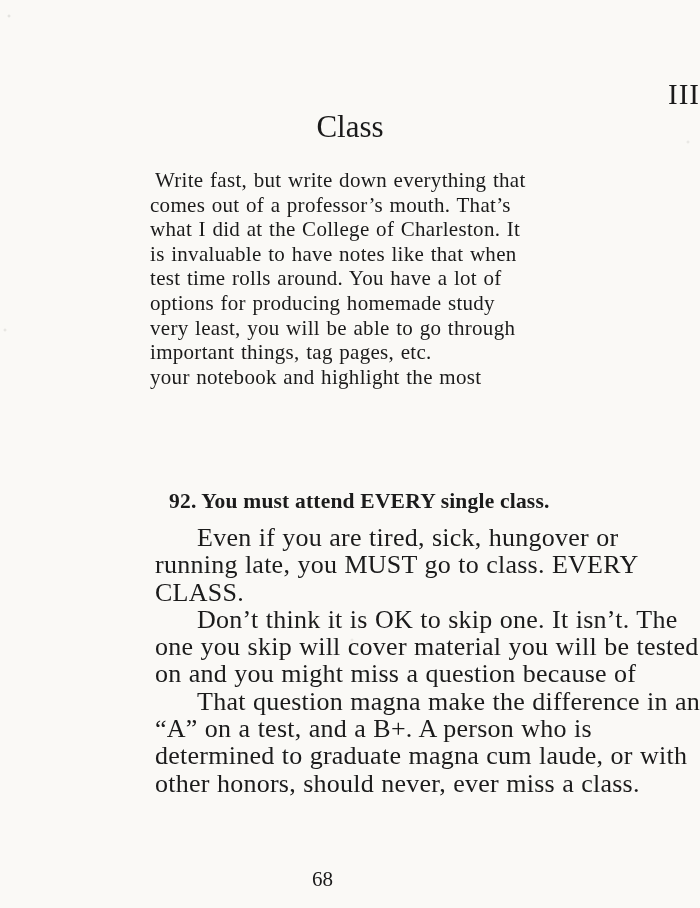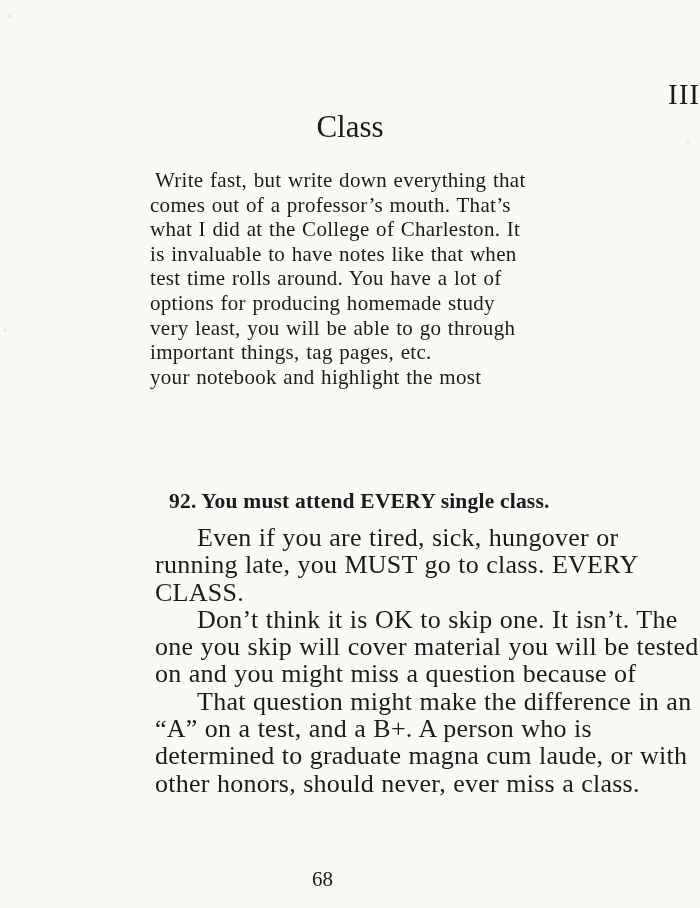--- a/index.html
+++ b/index.html
@@ -117,21 +117,21 @@
 
   <main class="body-text">
     <div class="bline indent">Even if you are tired, sick, hungover or</div>
     <div class="bline">running late, you MUST go to class. EVERY</div>
     <div class="bline">CLASS.</div>
 
     <div class="bline indent">Don’t think it is OK to skip one. It isn’t. The</div>
     <div class="bline">one you skip will cover material you will be tested</div>
     <div class="bline">on and you might miss a question because of</div>
 
-    <div class="bline indent">That question might make the difference in an</div>
+    <div class="bline indent">That question magna make the difference in an</div>
     <div class="bline">“A” on a test, and a B+. A person who is</div>
     <div class="bline">determined to graduate magna cum laude, or with</div>
     <div class="bline">other honors, should never, ever miss a class.</div>
   </main>
 
   <footer>
     <div class="page-number">68</div>
   </footer>
 
 </div>

